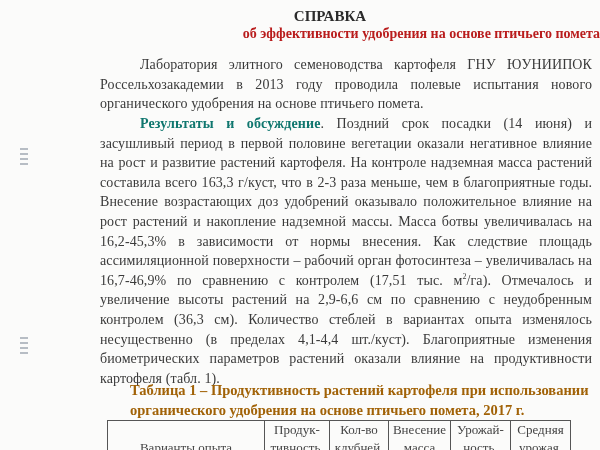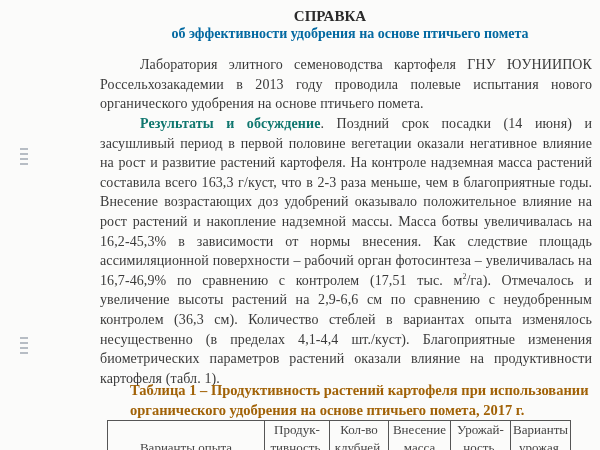--- a/index.html
+++ b/index.html
@@ -10,21 +10,21 @@
     color: #333;
     position: relative;
   }
   .page { position: absolute; left: 0; top: 0; width: 600px; height: 450px; border-radius: 8px; }
   .title {
     position: absolute; left: 0; width: 660px; top: 8px;
     text-align: center; font-weight: bold; font-size: 15px; color: #2b2b2b;
   }
   .subtitle {
     position: absolute; left: 100px; width: 500px; top: 26px;
-    text-align: center; font-weight: bold; font-size: 14px; color: #0369a1;
+    text-align: right; font-weight: bold; font-size: 14px; color: #b91c1c;
   }
   .para {
     position: absolute; left: 100px; width: 492px;
     font-size: 14px; line-height: 19.6px; text-align: justify;
     color: #3a3a3a; letter-spacing: 0.1px;
   }
   .para .indent { display: inline-block; width: 40px; }
   .para b { color: #0f766e; }
   .p1 { top: 55px; }
   .p2 { top: 114px; }
@@ -97,19 +97,19 @@
           </th>
       <th style="width:57px">
             <div>Внесение</div>
             <div>масса</div>
           </th>
       <th style="width:55px">
             <div>Урожай-</div>
             <div>ность,</div>
           </th>
       <th style="width:55px">
-            <div>Варианты</div>
+            <div>Средняя</div>
             <div>урожая,</div>
           </th>
     </tr>
   </tbody>
     </table>
 </div>
 
 </body></html>

